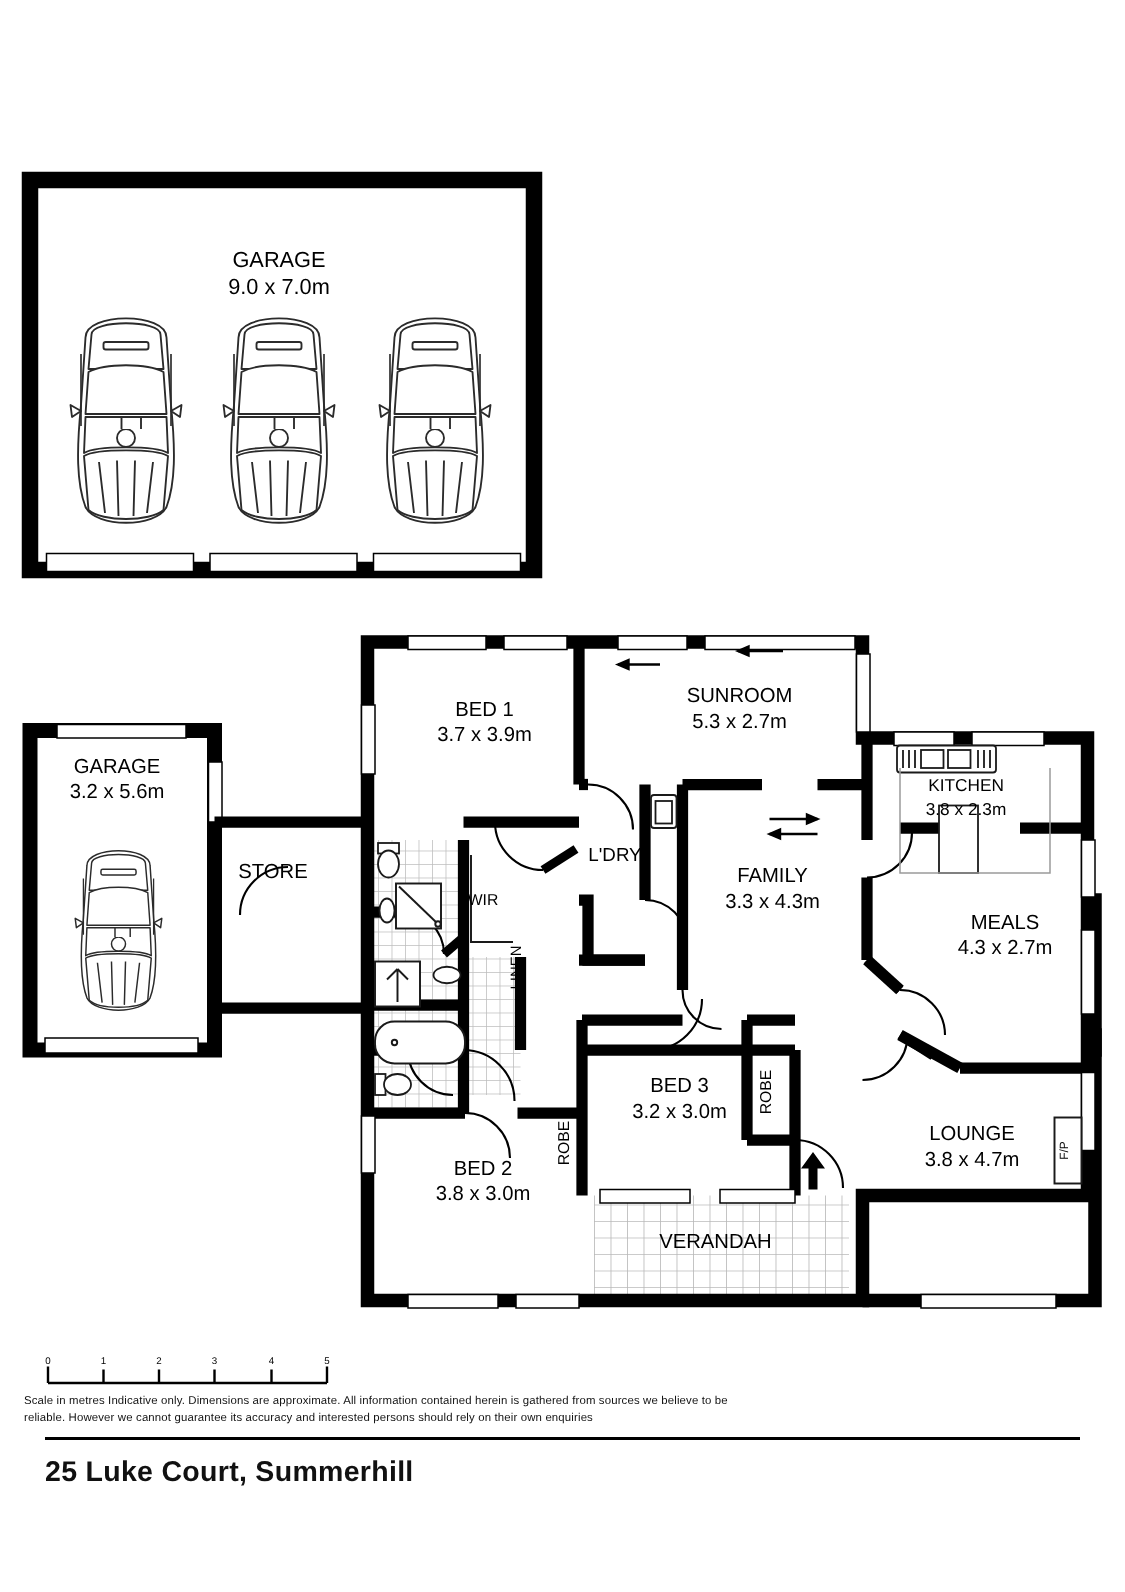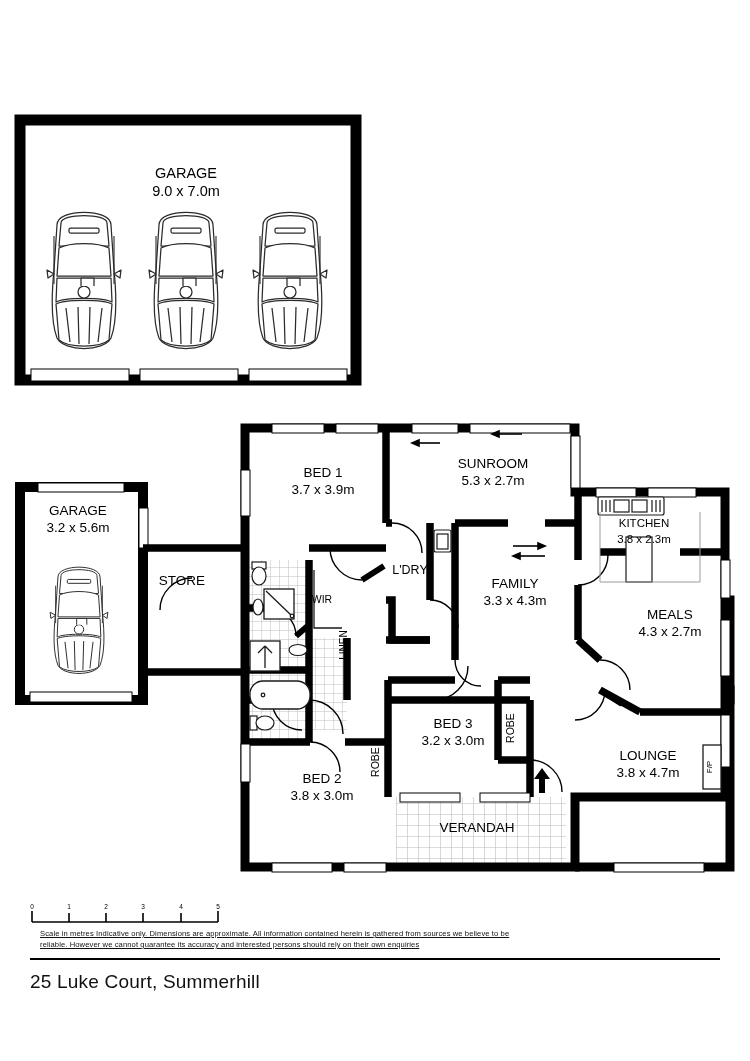--- a/index.html
+++ b/index.html
@@ -11,28 +11,27 @@
     position:relative;
     overflow:hidden;
   }
   #plan{position:absolute;left:0;top:0;width:750px;height:1061px;}
   .footer-txt{
     position:absolute;
     font-family:"Liberation Sans", sans-serif;
     color:#111;
   }
   #disclaimer{
-    left:40px;top:928px;width:470px;
+    left:16px;top:928px;width:470px;
     font-size:7.6px;line-height:11px;
     letter-spacing:0.1px;
-    text-decoration:underline;
   }
   #address{
     left:30px;top:971px;
-    font-size:19px;font-weight:400;letter-spacing:0.2px;
+    font-size:19px;font-weight:700;letter-spacing:0.2px;
   }
   #rule{
     position:absolute;left:30px;top:958px;width:690px;height:2px;background:#000;
   }
   svg text{font-family:"Liberation Sans", sans-serif;}
 </style>
 </head>
 <body>
 
 <svg id="plan" viewBox="0 0 750 1061">

